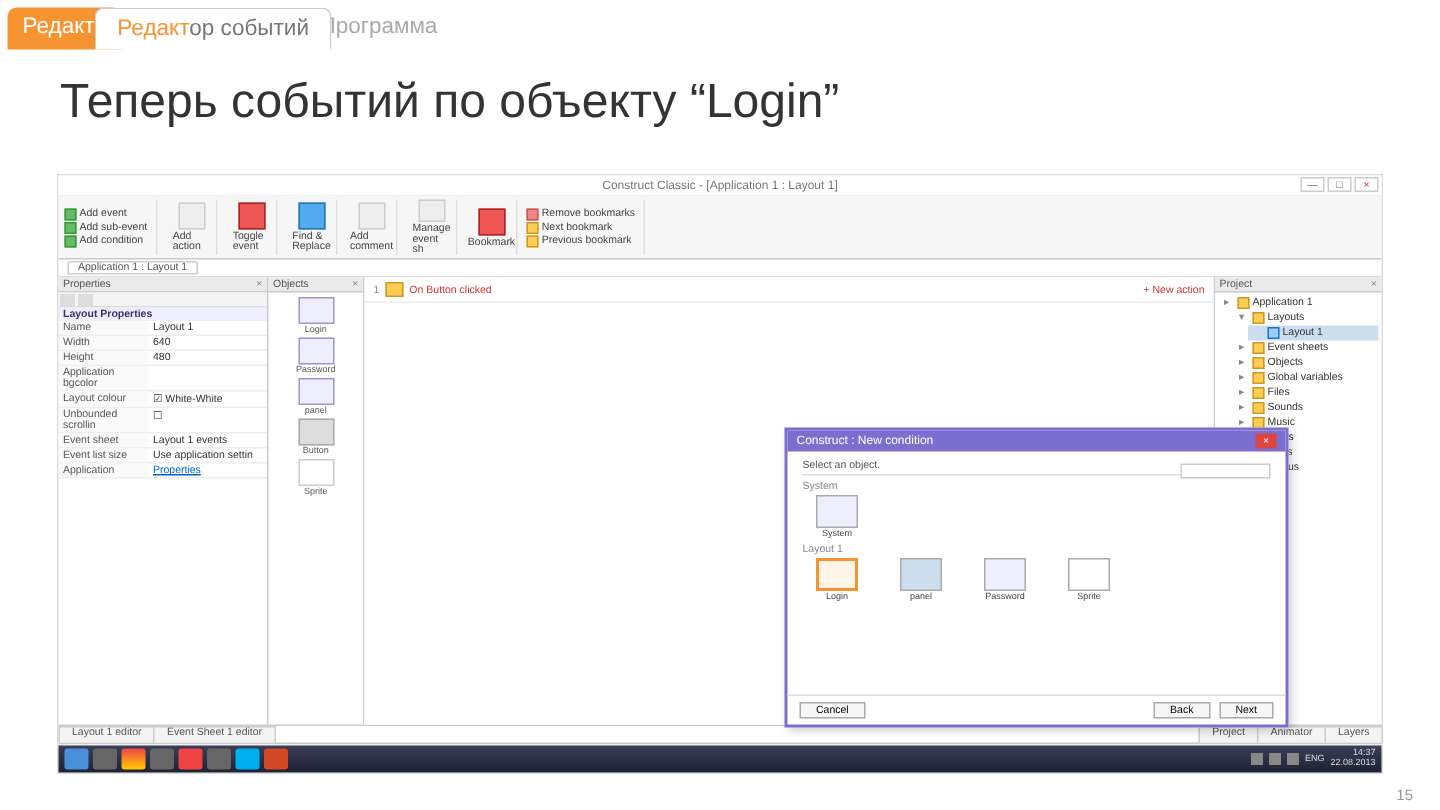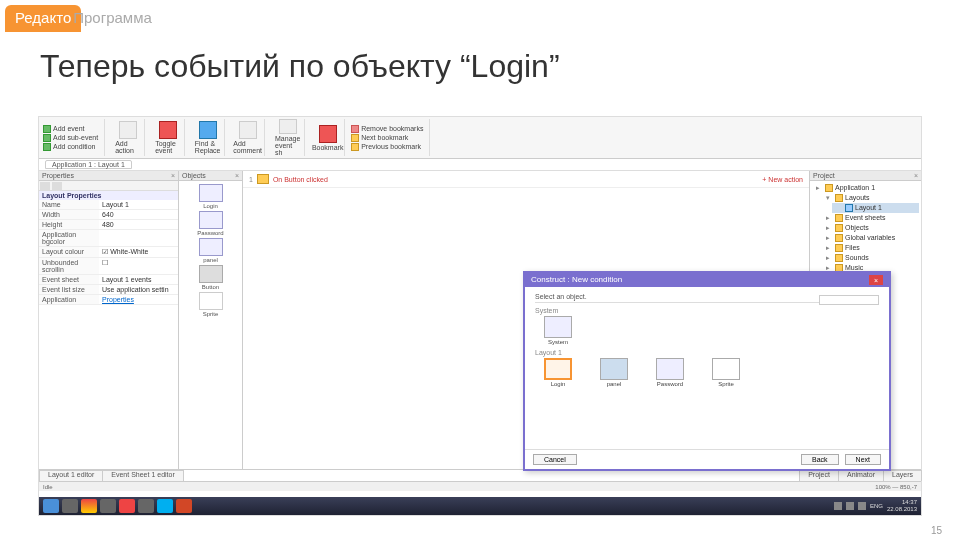--- a/index.html
+++ b/index.html
@@ -77,21 +77,21 @@
 
   .project { width: 112px; border-left:1px solid #ccc; display:flex; flex-direction:column; font-size:7px; color:#333;}
   .tree { padding:2px; }
   .tree .node { display:flex; align-items:center; gap:2px; padding:0 0 0 4px; line-height:10px;}
   .tree .node .exp { width:7px; color:#888; }
   .tree .node .fic { width:8px;height:8px; background:#fc5; border:1px solid #c92;}
   .tree .indent { padding-left:10px; }
   .tree .sel { background:#cde; }
 
   
-  .modal { position:absolute; left:280px; top:100px; width:368px; height:200px; border:2px solid #7a6fcf; background:#fff; font-size:8px; box-shadow: 2px 2px 6px rgba(0,0,0,0.2);}
+  .modal { position:absolute; left:280px; top:100px; width:336px; height:200px; border:2px solid #7a6fcf; background:#fff; font-size:8px; box-shadow: 2px 2px 6px rgba(0,0,0,0.2);}
   .modal-title { background:#7a6fcf; color:#fff; padding:2px 6px; display:flex; justify-content:space-between; font-size:8px;}
   .modal-title .mclose { width:14px; height:10px; background:#d44; color:#fff; display:flex; align-items:center; justify-content:center; font-size:7px;}
   .modal-body { padding:6px 10px; }
   .modal-body .hint { font-size:7px; color:#555; margin-bottom:4px; border-bottom:1px solid #ddd; padding-bottom:2px;}
   .modal-search { float:right; width:60px; height:10px; border:1px solid #ccc; font-size:6px; padding:0 2px; margin-top:-12px;}
   .modal-sec-title { font-size:7px; color:#888; margin:4px 0 2px 0;}
   .modal-items { display:flex; gap:10px; flex-wrap:wrap; }
   .modal-item { display:flex; flex-direction:column; align-items:center; width:46px; font-size:6px; color:#444; gap:1px;}
   .modal-item .mi-icon { width:28px; height:22px; border:1px solid #aaa; background:#eef;}
   .modal-item.sel .mi-icon { border:2px solid #f79432; background:#fff4e8;}
@@ -115,26 +115,37 @@
   .taskbar .tray { margin-left:auto; display:flex; gap:4px; align-items:center; font-size:6px; color:#ddd;}
   .taskbar .tray .ti { width:8px;height:8px;background:#888; }
 
   .slide-num { position:absolute; right:18px; bottom:4px; font-size:10px; color:#999;}
 </style>
 </head>
 <body>
 
 <div class="slide-tabs">
   <div class="slide-tab orange">Редакто</div>
+  <div class="slide-tab active">
+    <span class="segA">Редакт</span><span class="segB">ор событий</span>
+  </div>
   <div class="slide-tab gray">Программа</div>
 </div>
 <div class="slide-title">Теперь событий по объекту “Login”</div>
 
 <div class="screenshot-wrap">
 
+  <div class="app-titlebar">
+    <span>Construct Classic - [Application 1 : Layout 1]</span>
+    <div class="win-buttons">
+      <div class="win-btn">—</div>
+      <div class="win-btn">□</div>
+      <div class="win-btn close">×</div>
+    </div>
+  </div>
 
 
   <div class="ribbon">
     <div class="ribbon-group">
       <div class="line">
           <span class="ricon-s plus"></span>
           <span>Add event</span>
         </div>
       <div class="line">
           <span class="ricon-s plus"></span>

